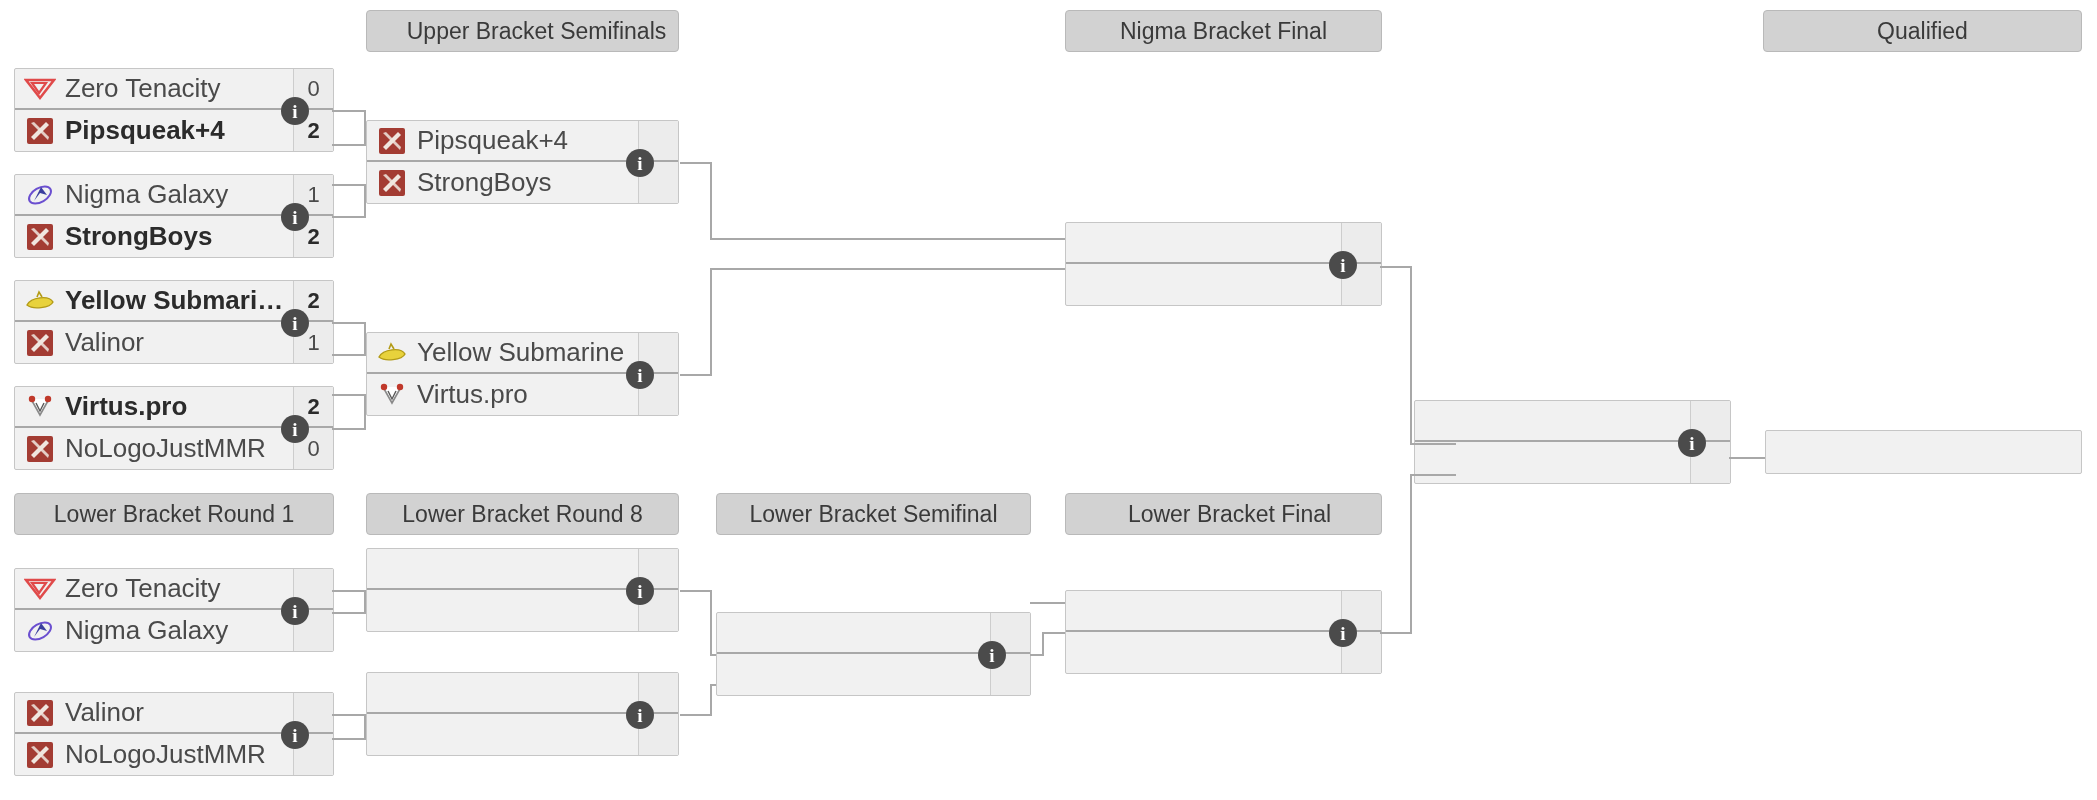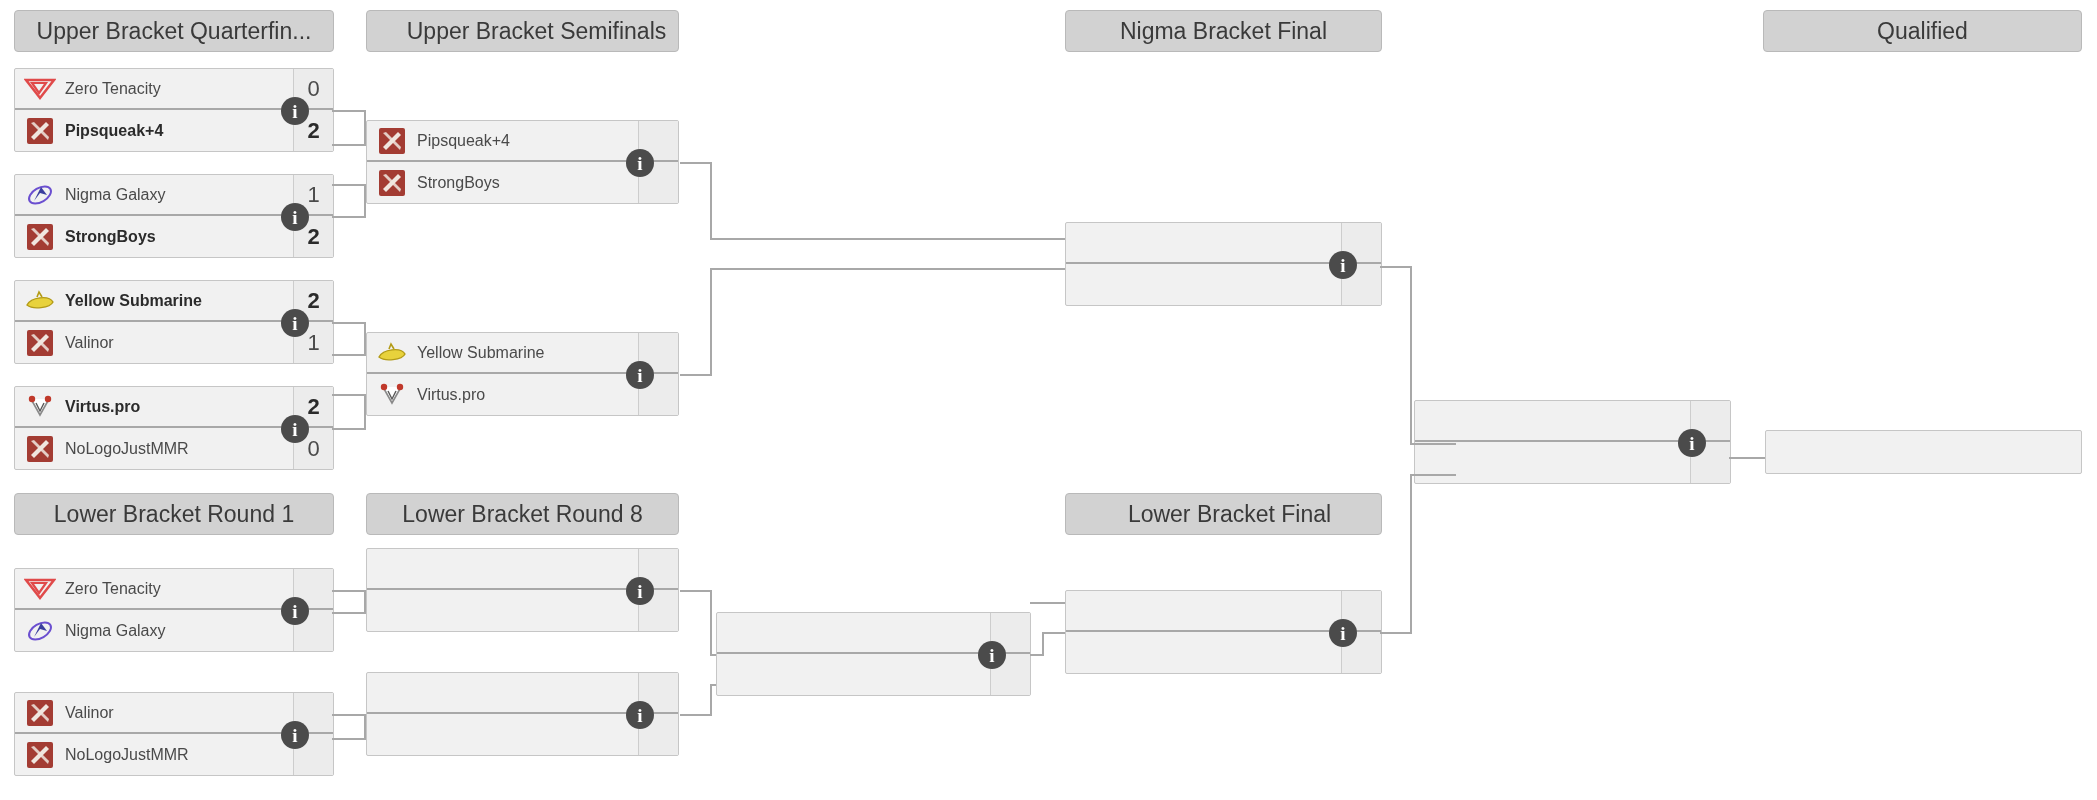--- a/index.html
+++ b/index.html
@@ -59,21 +59,21 @@
     margin-left: 8px;
     margin-right: 8px;
     flex: 0 0 auto;
     display: flex;
     align-items: center;
     justify-content: center;
   }
   .logo svg { display:block; }
   .tname {
     flex: 1 1 auto;
-    font-size: 16px;
+    font-size: 26px;
     color: #4a4a4a;
     white-space: nowrap;
     overflow: hidden;
     text-overflow: ellipsis;
     padding-right: 6px;
   }
   .tname.win { font-weight: bold; color: #2b2b2b; }
   .score {
     flex: 0 0 auto;
     width: 40px;
@@ -117,38 +117,38 @@
     z-index: 1;
   }
   .conn.h { height: 2px; }
   .conn.v { width: 2px; }
 </style>
 </head>
 <body>
 
 <div id="bracket">
 
-  <div class="round-header" style="left:14px;  top:10px;  width:320px;">
-    <span>Upper Bracket Quarterfin...</span>
-  </div>
   <div class="round-header" style="left:366px; top:10px;  width:313px;padding-left:28px;">
     <span>Upper Bracket Semifinals</span>
   </div>
   <div class="round-header" style="left:1065px;top:10px;  width:317px;">
     <span>Nigma Bracket Final</span>
   </div>
   <div class="round-header" style="left:1763px;top:10px;  width:319px;">
     <span>Qualified</span>
   </div>
 
   <div class="round-header" style="left:14px;  top:493px; width:320px;">
     <span>Lower Bracket Round 1</span>
   </div>
   <div class="round-header" style="left:366px; top:493px; width:313px;">
     <span>Lower Bracket Round 8</span>
+  </div>
+  <div class="round-header" style="left:716px; top:493px; width:315px;">
+    <span>Lower Bracket Semifinal</span>
   </div>
   <div class="round-header" style="left:1065px;top:493px; width:317px;padding-left:12px;">
     <span>Lower Bracket Final</span>
   </div>
 
   <div class="conn h" style="left:332px; top:110px; width:34px;"></div>
   <div class="conn v" style="left:364px; top:110px; height:36px;"></div>
   <div class="conn h" style="left:332px; top:144px; width:34px;"></div>
 
   <div class="conn h" style="left:332px; top:216px; width:34px;"></div>

